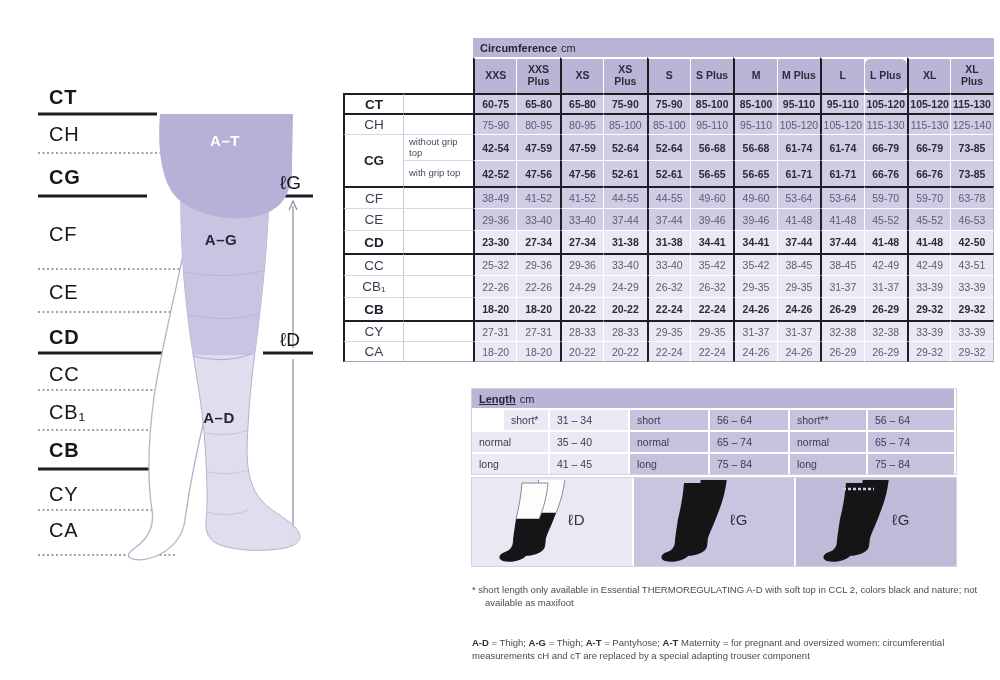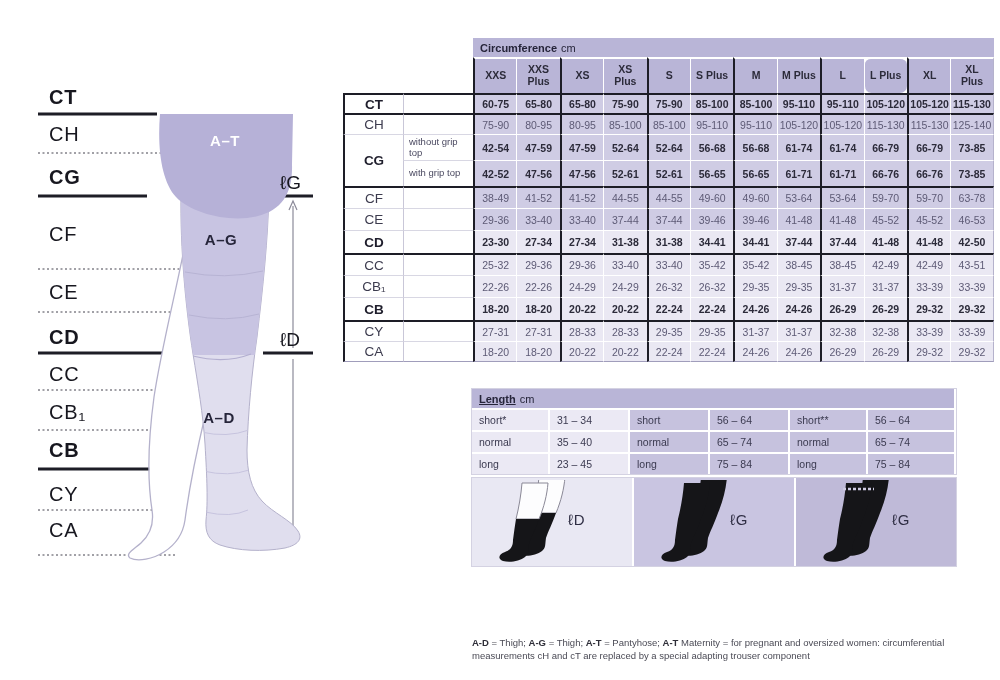--- a/index.html
+++ b/index.html
@@ -322,34 +322,34 @@
     <div class="vcell light bedge" style="grid-area: 14 / 12;">26-29</div>
     <div class="vcell light vthick bedge" style="grid-area: 14 / 13;">29-32</div>
     <div class="vcell light redge bedge" style="grid-area: 14 / 14;">29-32</div>
   </div>
 
 <div id="length-table">
     <div class="lt-band">
       <span class="bt">Length</span>
       <span>cm</span>
     </div>
-    <div class="ltcell lightg" style="grid-area: 2 / 1;">short*</div>
+    <div class="ltcell lightg" style="grid-area: 2 / 1; margin-left: 32px;">short*</div>
     <div class="ltcell lightg" style="grid-area: 2 / 2;">31 – 34</div>
     <div class="ltcell purpleg" style="grid-area: 2 / 3;">short</div>
     <div class="ltcell purpleg" style="grid-area: 2 / 4;">56 – 64</div>
     <div class="ltcell purpleg" style="grid-area: 2 / 5;">short**</div>
     <div class="ltcell purpleg" style="grid-area: 2 / 6;">56 – 64</div>
     <div class="ltcell lightg" style="grid-area: 3 / 1;">normal</div>
     <div class="ltcell lightg" style="grid-area: 3 / 2;">35 – 40</div>
     <div class="ltcell purpleg" style="grid-area: 3 / 3;">normal</div>
     <div class="ltcell purpleg" style="grid-area: 3 / 4;">65 – 74</div>
     <div class="ltcell purpleg" style="grid-area: 3 / 5;">normal</div>
     <div class="ltcell purpleg" style="grid-area: 3 / 6;">65 – 74</div>
     <div class="ltcell lightg" style="grid-area: 4 / 1;">long</div>
-    <div class="ltcell lightg" style="grid-area: 4 / 2;">23 – 45</div>
+    <div class="ltcell lightg" style="grid-area: 4 / 2;">41 – 45</div>
     <div class="ltcell purpleg" style="grid-area: 4 / 3;">long</div>
     <div class="ltcell purpleg" style="grid-area: 4 / 4;">75 – 84</div>
     <div class="ltcell purpleg" style="grid-area: 4 / 5;">long</div>
     <div class="ltcell purpleg" style="grid-area: 4 / 6;">75 – 84</div>
   </div>
 
 <div id="figures">
     <div class="figcell" style="background: rgb(233, 232, 243);">
       <svg viewBox="0 0 90 88" width="90" height="88" style="position: absolute; left: 14px; top: 2px;">
         <g transform="translate(17,-6)">
@@ -382,14 +382,15 @@
         <g>
           <path d="M36,3 L62,3 C61,15 58,27 53,39 C49,50 45,58 43,64 C42,70 43,74 39,77 C34,81 24,83 17,81 C11,79 13,74 19,72 C25,70 27,66 27,60 C28,52 29,45 30,39 C33,27 35,15 36,3 Z" fill="#151518"></path>
           <line x1="33" y1="9" x2="64" y2="9" stroke="#cfcbe3" stroke-width="2.5" stroke-dasharray="3 2"></line>
         </g>
       </svg>
       <span class="fig-label">ℓG</span>
     </div>
   </div>
 
 <div id="footnotes">
+    <p>*  short length only available in Essential THERMOREGULATING A-D with soft top in CCL 2, colors black and nature; not available as maxifoot</p>
   </div>
 <div id="definitions"><b>A-D</b><span> = Thigh; </span><b>A-G</b><span> = Thigh; </span><b>A-T</b><span> = Pantyhose; </span><b>A-T</b><span> Maternity = for pregnant and oversized women: circumferential measurements cH and cT are replaced by a special adapting trouser component</span></div>
 
 </body></html>

